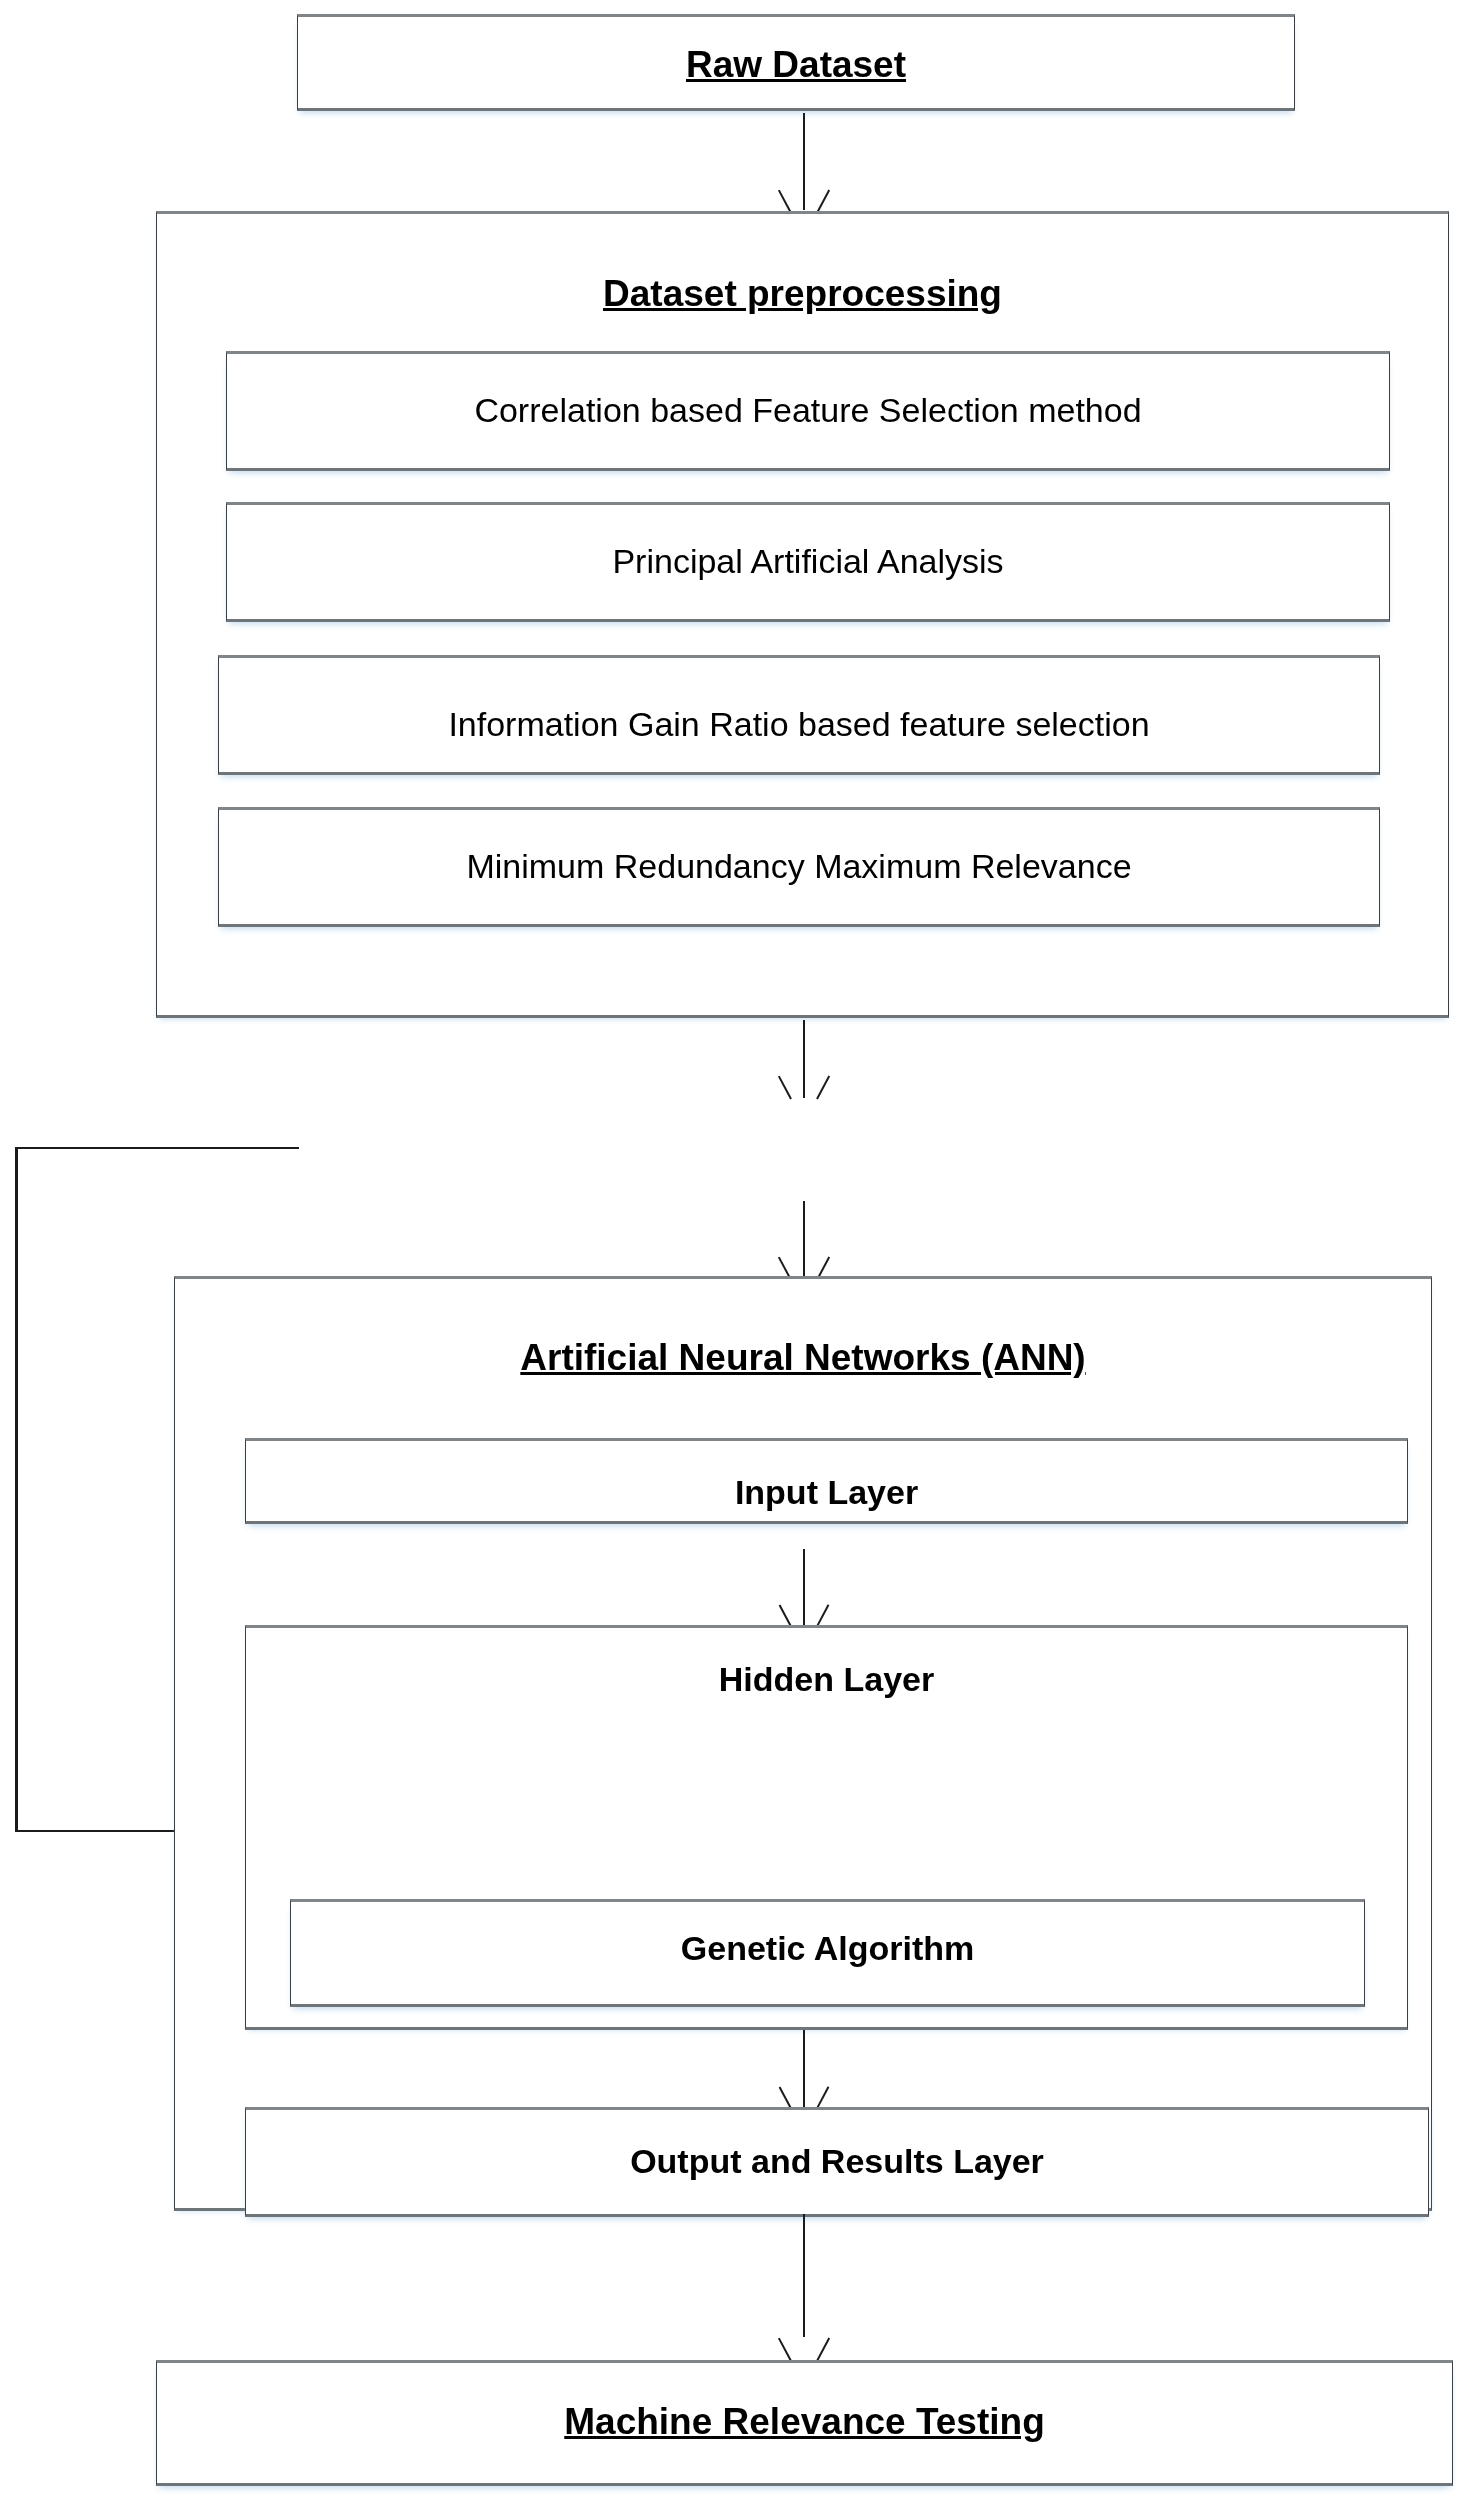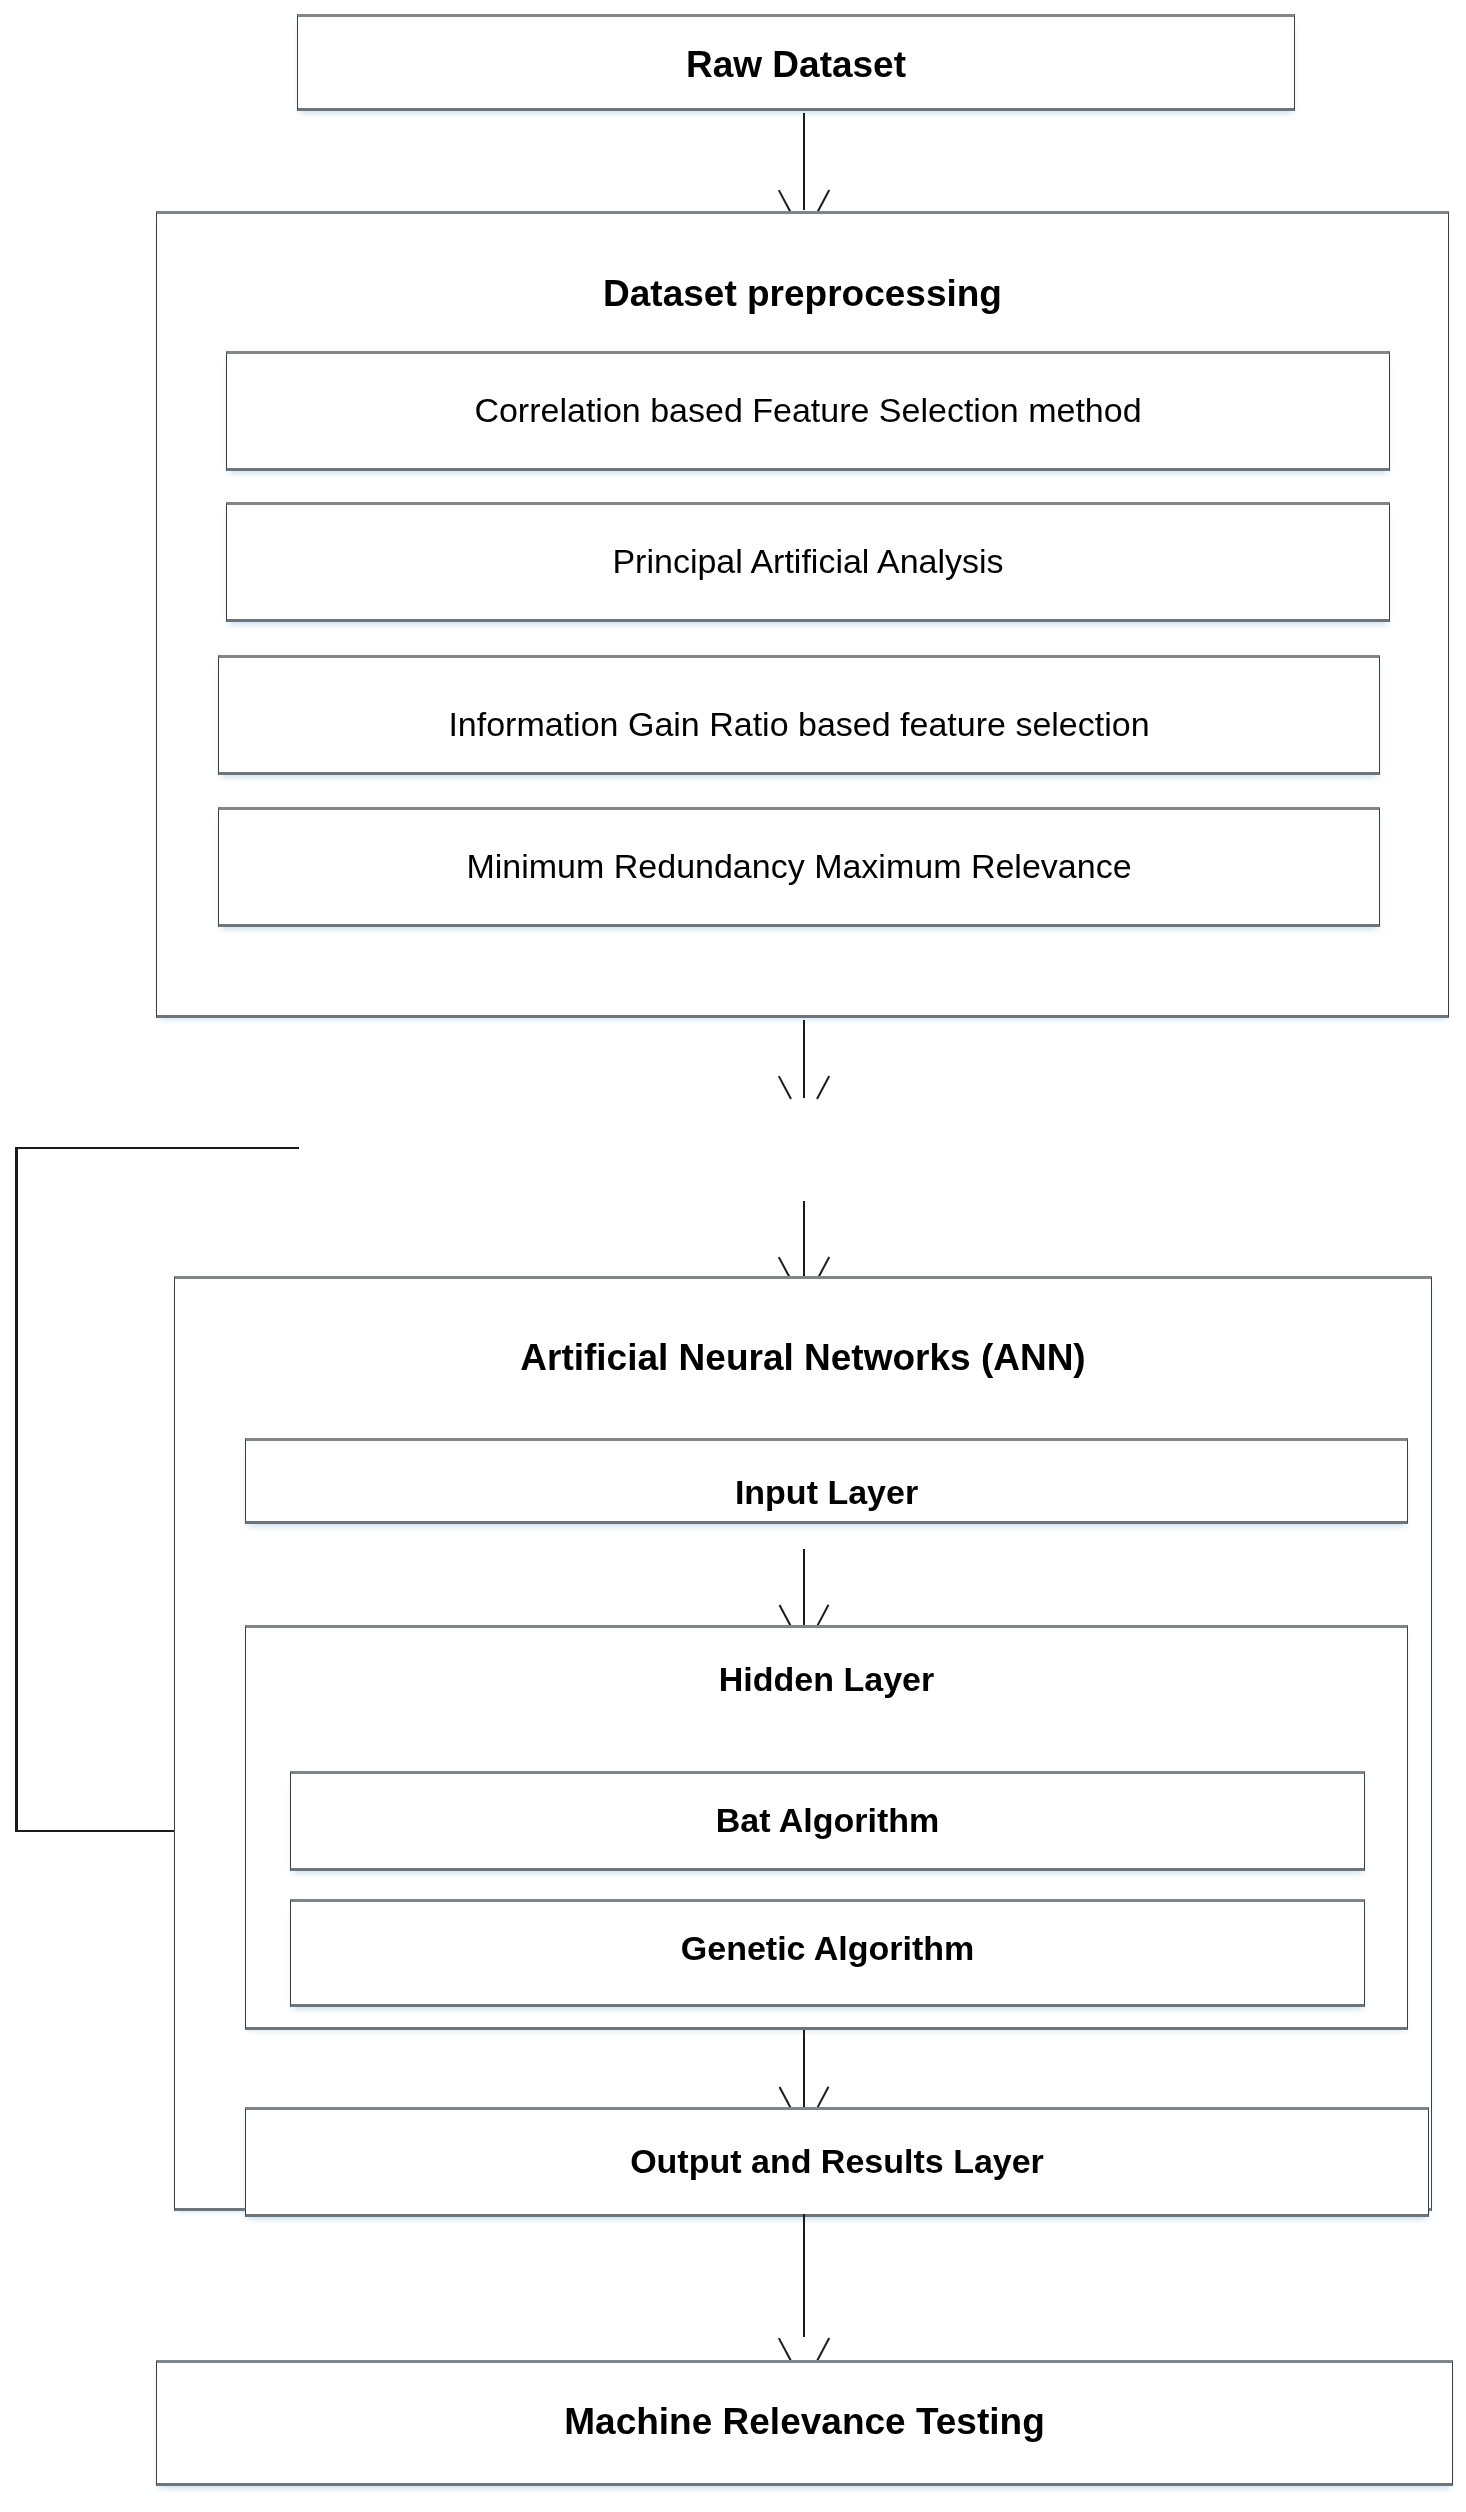--- a/index.html
+++ b/index.html
@@ -50,21 +50,21 @@
     right: 0;
     text-align: center;
     color: #000000;
     white-space: nowrap;
     line-height: 1;
   }
 
   .bold   { font-weight: 700; }
   .normal { font-weight: 400; }
 
-  .t-48 { font-size: 37px; }
+  .t-48 { font-size: 37px; text-decoration: underline; }
   .t-44 { font-size: 34px; }
 
   
   .conn {
     position: absolute;
     background: #1b1b1b;
   }
   .vline { width: 2.3px; }
   .hline { height: 2.3px; }
   
@@ -144,23 +144,20 @@
   <div>
     <div class="conn vline" style="left:803px; top:1549px; height:77px;"></div>
     <div class="chev" style="left:790px; top:1602px; width:2.3px; height:24.5px; transform-origin:bottom center; transform:rotate(-28deg);"></div>
     <div class="chev" style="left:816px; top:1602px; width:2.3px; height:24.5px; transform-origin:bottom center; transform:rotate(28deg);"></div>
   </div>
 
   <div class="box container" style="left:245px; top:1625px; width:1163px; height:405px;">
     <div class="title bold t-44" style="top:34px;">Hidden Layer</div>
   </div>
 
-  <div class="box" style="left:290px; top:1771px; width:1075px; height:100px;">
-    <div class="label bold t-44" style="top:29px;">Bat Algorithm</div>
-  </div>
 
   <div class="box" style="left:290px; top:1899px; width:1075px; height:108px;">
     <div class="label bold t-44" style="top:29px;">Genetic Algorithm</div>
   </div>
 
   <div>
     <div class="conn vline" style="left:803px; top:2030px; height:77px;"></div>
     <div class="chev" style="left:790px; top:2084px; width:2.3px; height:24.5px; transform-origin:bottom center; transform:rotate(-28deg);"></div>
     <div class="chev" style="left:816px; top:2084px; width:2.3px; height:24.5px; transform-origin:bottom center; transform:rotate(28deg);"></div>
   </div>

